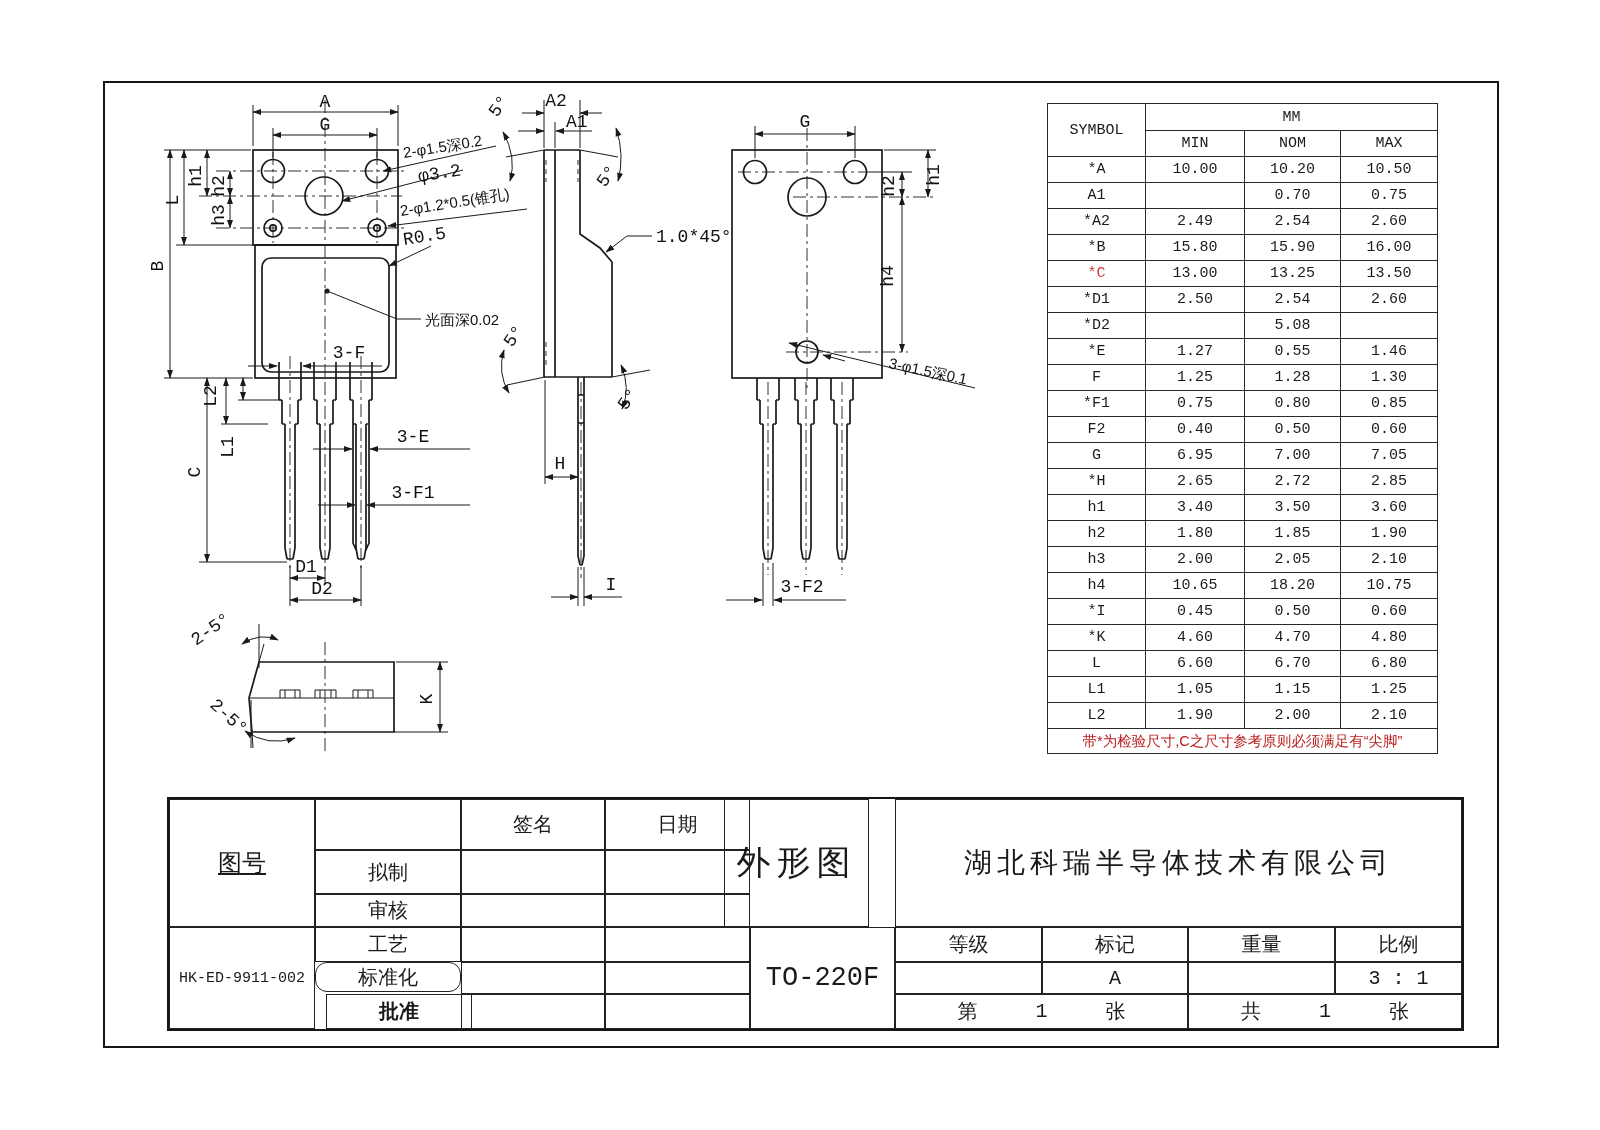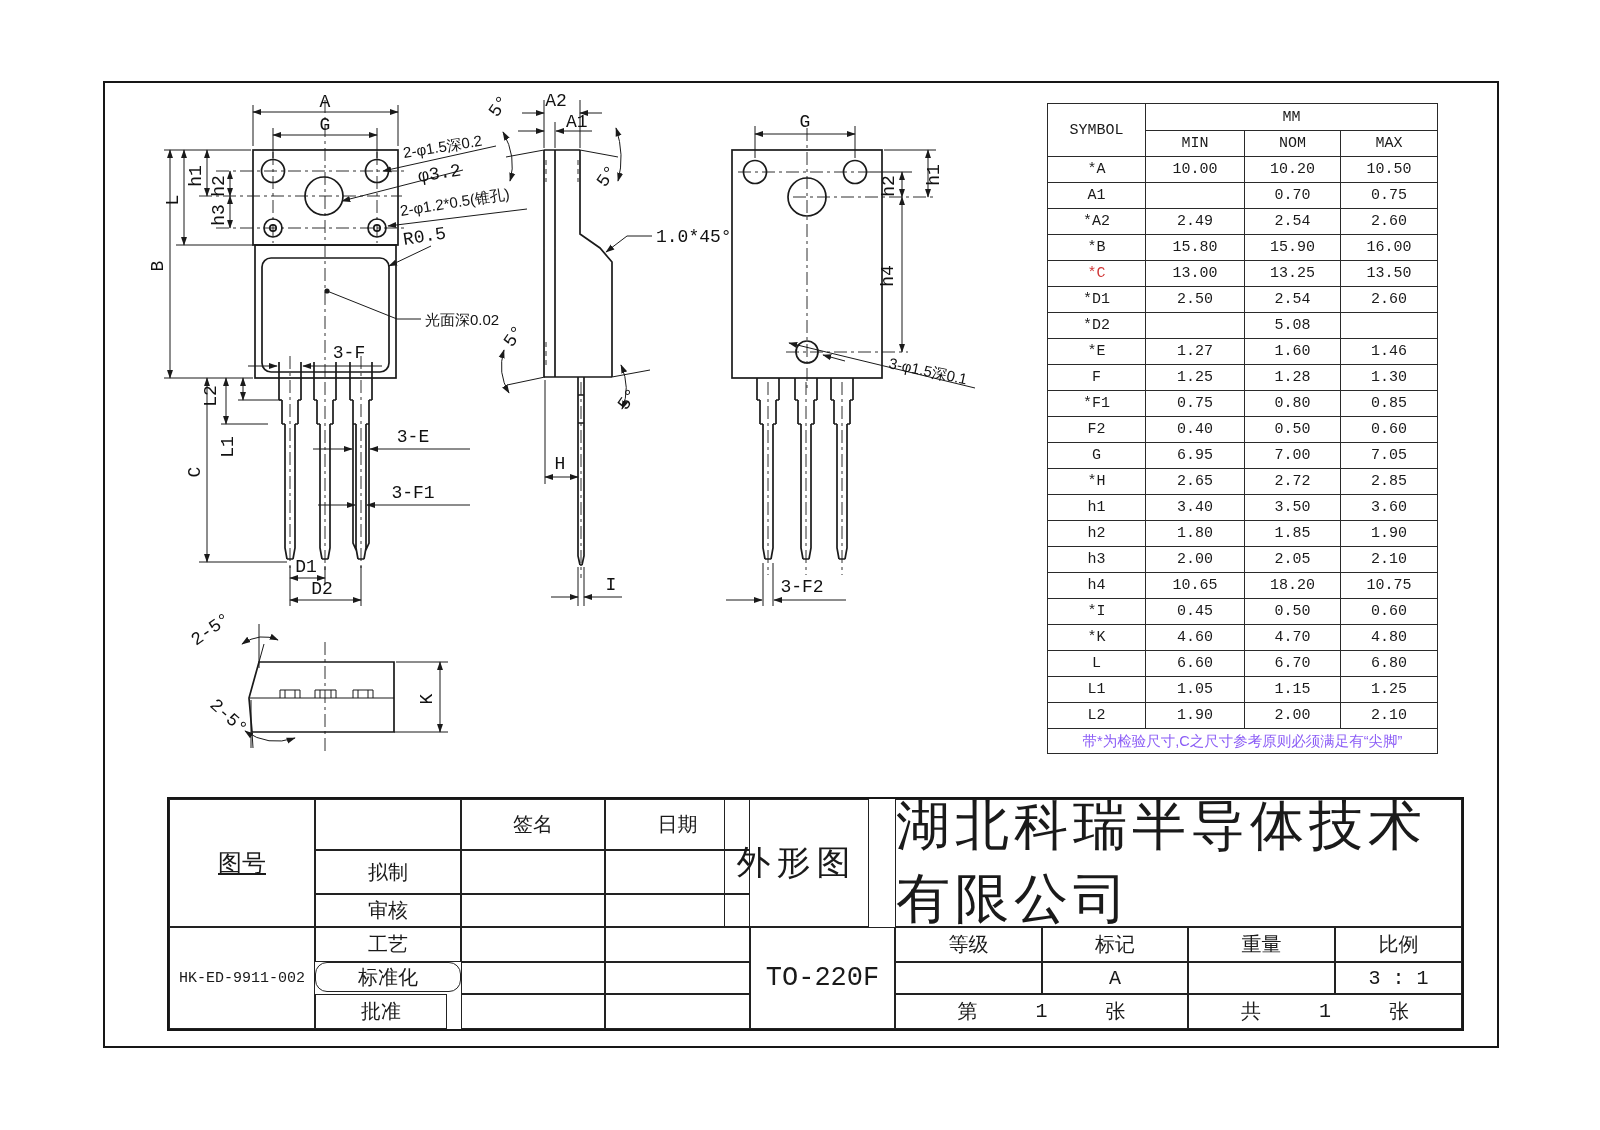--- a/index.html
+++ b/index.html
@@ -12,27 +12,27 @@
   .cl{stroke:#1a1a1a;stroke-width:.9;fill:none;stroke-dasharray:13 4 3 4}
   .hd{stroke:#1a1a1a;stroke-width:.9;fill:none;stroke-dasharray:5 4}
   text.lbl{font-family:"Liberation Mono","DejaVu Sans Mono",monospace;font-size:18px;fill:#111}
   text.cn{font-family:"Liberation Sans","DejaVu Sans",sans-serif;font-size:15px;fill:#111}
   
   .dim-table{position:absolute;left:1047px;top:103px;width:390px;border-collapse:collapse;
              font-family:"Liberation Mono","DejaVu Sans Mono",monospace;font-size:15px;color:#1a1a1a;
              table-layout:fixed;}
   .dim-table td,.dim-table th{border:1.6px solid #2a2a2a;height:25px;text-align:center;font-weight:normal;padding:0;}
   .dim-table tr.red td:first-child, .dim-table td.red-text{color:#cf3333;}
-  .dim-table .note-cell{font-family:"Liberation Sans","DejaVu Sans",sans-serif;color:#8b5cf6;font-size:14.5px;height:24px;}
+  .dim-table .note-cell{font-family:"Liberation Sans","DejaVu Sans",sans-serif;color:#b91c1c;font-size:14.5px;height:24px;}
   
   .tblock{position:absolute;left:167px;top:797px;width:1293px;height:230px;border:2px solid #161616;box-sizing:content-box;}
   .tb-cell{position:absolute;box-sizing:border-box;border:1px solid #222;display:flex;align-items:center;justify-content:center;background:#fff0;}
   .f20{font-size:20px;} .f24{font-size:24px;}
   .mono{font-family:"Liberation Mono","DejaVu Sans Mono",monospace;}
-  .company{font-size:54px;letter-spacing:5px;}
+  .company{font-size:28px;letter-spacing:5px;}
   .viewtype{font-size:34px;letter-spacing:6px;}
   .pkg{font-size:27px;}
   .sheetrow{display:flex;align-items:center;justify-content:center;gap:58px;}
 </style>
 </head>
 <body>
 
 <div class="sheet">
   <div class="frame"></div>
 
@@ -257,21 +257,21 @@
         <tr>
           <td>*D2</td>
           <td></td>
           <td>5.08</td>
           <td></td>
         </tr>
 
         <tr>
           <td>*E</td>
           <td>1.27</td>
-          <td>1.60</td>
+          <td>0.55</td>
           <td>1.46</td>
         </tr>
 
         <tr>
           <td>F</td>
           <td>1.25</td>
           <td>1.28</td>
           <td>1.30</td>
         </tr>
 
@@ -375,21 +375,21 @@
 
   <div class="tblock">
     <div class="tb-cell f24" style="left:0;top:0;width:146px;height:128px;text-decoration:underline;">图号</div>
     <div class="tb-cell mono" style="left:0;top:128px;width:146px;height:102px;font-size:15px;">HK-ED-9911-002</div>
 
     <div class="tb-cell" style="left:146px;top:0;width:146px;height:51px;"></div>
     <div class="tb-cell f20" style="left:146px;top:51px;width:146px;height:44px;">拟制</div>
     <div class="tb-cell f20" style="left:146px;top:95px;width:146px;height:33px;">审核</div>
     <div class="tb-cell f20" style="left:146px;top:128px;width:146px;height:35px;">工艺</div>
     <div class="tb-cell f20" style="left:146px;top:163px;width:146px;height:30px;border-radius:12px;">标准化</div>
-    <div class="tb-cell f20" style="left:146px;top:195px;width:132px;height:35px;">批准</div>
+    <div class="tb-cell f20" style="left:157px;top:195px;width:146px;height:35px;font-weight:bold;">批准</div>
 
     <div class="tb-cell f20" style="left:292px;top:0;width:144px;height:51px;">签名</div>
     <div class="tb-cell" style="left:292px;top:51px;width:144px;height:44px;"></div>
     <div class="tb-cell" style="left:292px;top:95px;width:144px;height:33px;"></div>
     <div class="tb-cell" style="left:292px;top:128px;width:144px;height:35px;"></div>
     <div class="tb-cell" style="left:292px;top:163px;width:144px;height:32px;"></div>
     <div class="tb-cell" style="left:292px;top:195px;width:144px;height:35px;"></div>
 
     <div class="tb-cell f20" style="left:436px;top:0;width:145px;height:51px;">日期</div>
     <div class="tb-cell" style="left:436px;top:51px;width:145px;height:44px;"></div>

